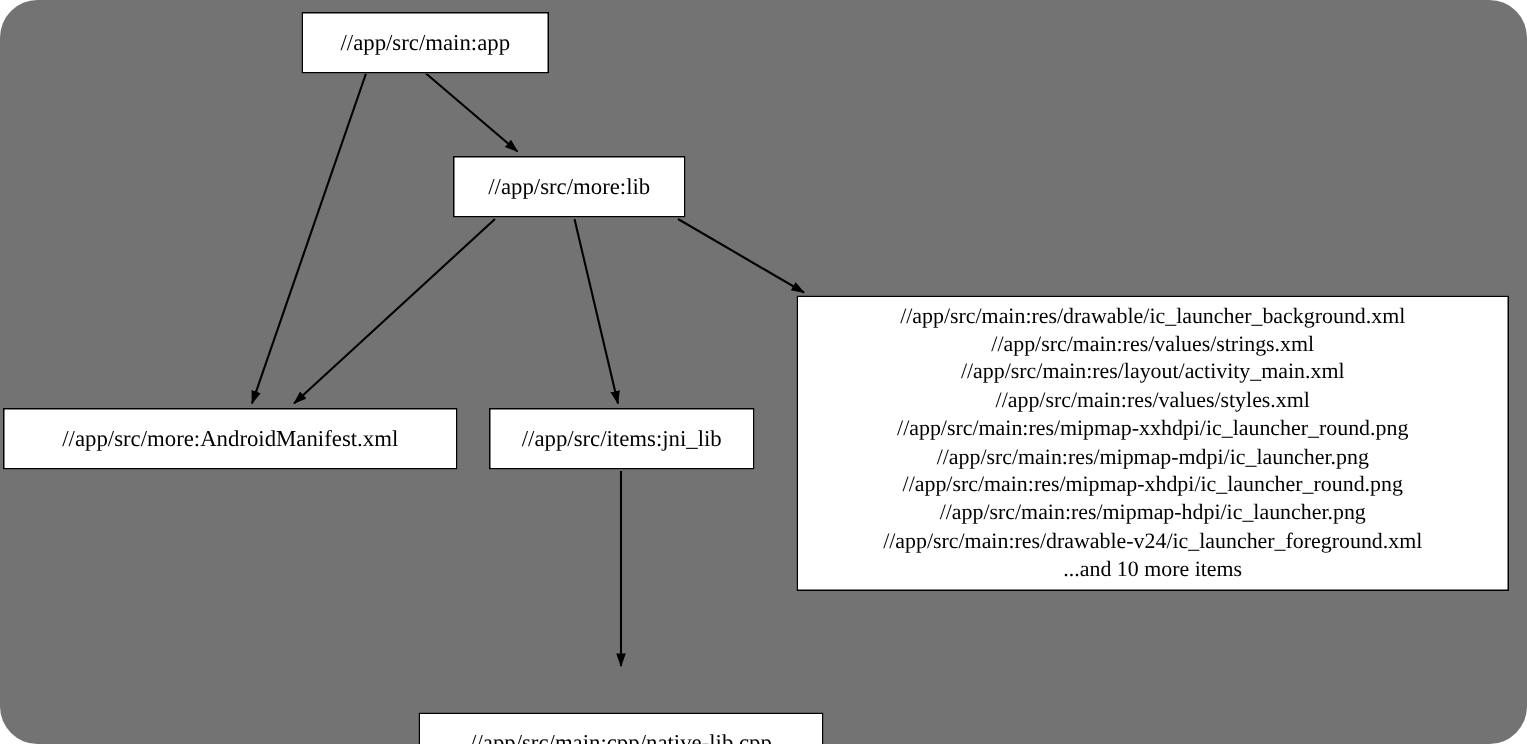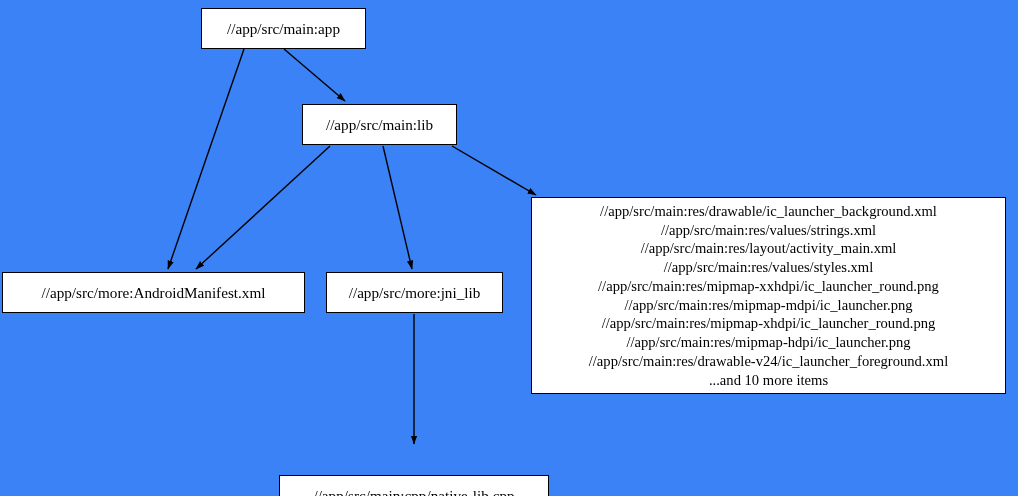--- a/index.html
+++ b/index.html
@@ -5,23 +5,24 @@
 <style>
   html, body {
     margin: 0;
     padding: 0;
     background: #ffffff;
   }
   #canvas {
     position: relative;
     width: 1018px;
     height: 496px;
-    background: #3b82f6;
+    background: #737373;
     overflow: hidden;
     font-family: "Liberation Serif", "DejaVu Serif", serif;
+    border-radius: 25px;
   }
   svg.edge-layer {
     position: absolute;
     left: 0;
     top: 0;
     width: 1018px;
     height: 496px;
     pointer-events: none;
   }
   .node {
@@ -67,23 +68,23 @@
         <line x1="244" y1="49" x2="168" y2="269" stroke="#000000" stroke-width="1.4" marker-end="url(#arrow)"></line>
         <line x1="330" y1="146" x2="196" y2="269" stroke="#000000" stroke-width="1.4" marker-end="url(#arrow)"></line>
         <line x1="383" y1="146" x2="412" y2="269" stroke="#000000" stroke-width="1.4" marker-end="url(#arrow)"></line>
         <line x1="452" y1="146" x2="536" y2="195" stroke="#000000" stroke-width="1.4" marker-end="url(#arrow)"></line>
         <line x1="414" y1="314" x2="414" y2="444" stroke="#000000" stroke-width="1.4" marker-end="url(#arrow)"></line>
       </g>
   </svg>
 
   <div id="nodes-group">
       <div class="node" style="left: 201px; top: 8px; width: 165px; height: 41px; border-color: rgb(0, 0, 0); background: rgb(255, 255, 255); color: rgb(0, 0, 0);"><span class="node-label">//app/src/main:app</span></div>
-      <div class="node" style="left: 302px; top: 104px; width: 155px; height: 41px; border-color: rgb(0, 0, 0); background: rgb(255, 255, 255); color: rgb(0, 0, 0);"><span class="node-label">//app/src/main:lib</span></div>
+      <div class="node" style="left: 302px; top: 104px; width: 155px; height: 41px; border-color: rgb(0, 0, 0); background: rgb(255, 255, 255); color: rgb(0, 0, 0);"><span class="node-label">//app/src/more:lib</span></div>
       <div class="node" style="left: 2px; top: 272px; width: 303px; height: 41px; border-color: rgb(0, 0, 0); background: rgb(255, 255, 255); color: rgb(0, 0, 0);"><span class="node-label">//app/src/more:AndroidManifest.xml</span></div>
-      <div class="node" style="left: 326px; top: 272px; width: 177px; height: 41px; border-color: rgb(0, 0, 0); background: rgb(255, 255, 255); color: rgb(0, 0, 0);"><span class="node-label">//app/src/more:jni_lib</span></div>
+      <div class="node" style="left: 326px; top: 272px; width: 177px; height: 41px; border-color: rgb(0, 0, 0); background: rgb(255, 255, 255); color: rgb(0, 0, 0);"><span class="node-label">//app/src/items:jni_lib</span></div>
       <div class="node" style="left: 279px; top: 447px; width: 270px; height: 41px; border-color: rgb(0, 0, 0); background: rgb(255, 255, 255); color: rgb(0, 0, 0); margin-top: 28px;"><span class="node-label">//app/src/main:cpp/native-lib.cpp</span></div>
       <div class="node multiline" style="left: 531px; top: 197px; width: 475px; height: 197px; border-color: rgb(0, 0, 0); background: rgb(255, 255, 255); color: rgb(0, 0, 0);"><span class="node-label">//app/src/main:res/drawable/ic_launcher_background.xml
 //app/src/main:res/values/strings.xml
 //app/src/main:res/layout/activity_main.xml
 //app/src/main:res/values/styles.xml
 //app/src/main:res/mipmap-xxhdpi/ic_launcher_round.png
 //app/src/main:res/mipmap-mdpi/ic_launcher.png
 //app/src/main:res/mipmap-xhdpi/ic_launcher_round.png
 //app/src/main:res/mipmap-hdpi/ic_launcher.png
 //app/src/main:res/drawable-v24/ic_launcher_foreground.xml

